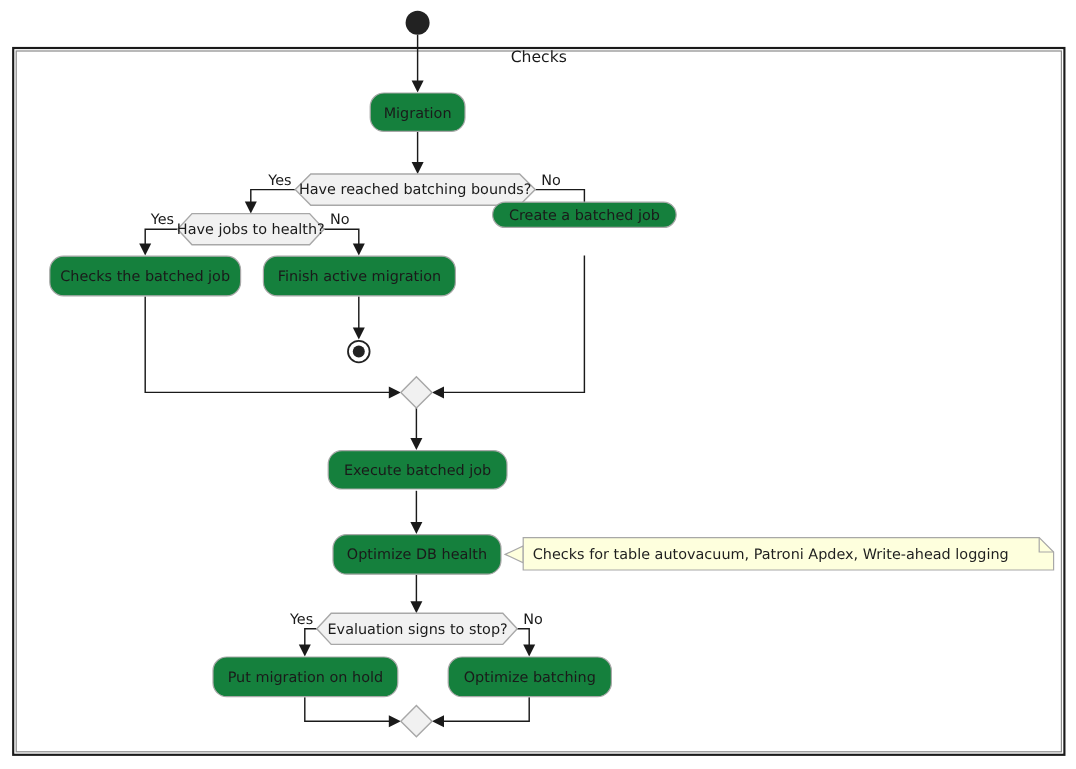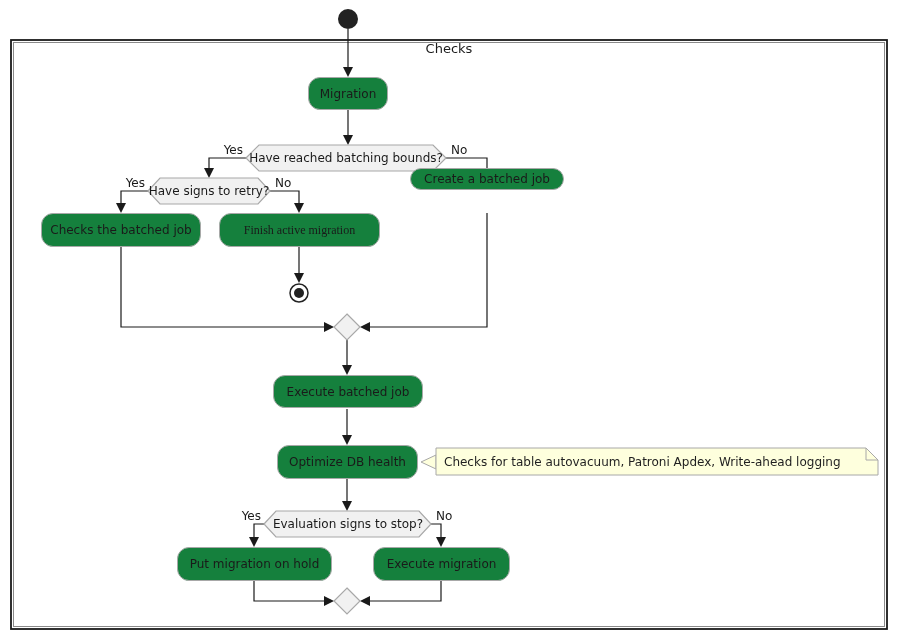--- a/index.html
+++ b/index.html
@@ -98,28 +98,28 @@
       <path d="M436,448 L866,448 L878,460 L878,475 L436,475 Z" fill="#FEFFDD" stroke="#A8A8A8" stroke-width="1"></path>
       <path d="M866,448 L866,460 L878,460" fill="none" stroke="#A8A8A8" stroke-width="1"></path>
     </g>
   </svg>
 
   <div class="frame-title">Checks</div>
 
   <div class="activity" style="left:308px;top:77px;width:80px;height:33px;">Migration</div>
   <div class="activity" style="left:410px;top:168px;width:154px;height:22px;">Create a batched job</div>
   <div class="activity" style="left:41px;top:213px;width:160px;height:34px;">Checks the batched job</div>
-  <div class="activity" style="left:219px;top:213px;width:161px;height:34px;font-family:Liberation Serif, serif;">Finish active migration</div>
+  <div class="activity" style="left:219px;top:213px;width:161px;height:34px;">Finish active migration</div>
   <div class="activity" style="left:273px;top:375px;width:150px;height:33px;">Execute batched job</div>
   <div class="activity" style="left:277px;top:445px;width:141px;height:34px;">Optimize DB health</div>
   <div class="activity" style="left:177px;top:547px;width:155px;height:34px;">Put migration on hold</div>
-  <div class="activity" style="left:373px;top:547px;width:137px;height:34px;">Execute migration</div>
+  <div class="activity" style="left:373px;top:547px;width:137px;height:34px;">Optimize batching</div>
 
   <div class="dlabel" style="left:250px;top:146px;width:192px;height:24px;">Have reached batching bounds?</div>
-  <div class="dlabel" style="left:149px;top:179px;width:120px;height:24px;">Have signs to retry?</div>
+  <div class="dlabel" style="left:149px;top:179px;width:120px;height:24px;">Have jobs to health?</div>
   <div class="dlabel" style="left:268px;top:512px;width:160px;height:24px;">Evaluation signs to stop?</div>
 
   <div class="branch r" style="left:213px;top:144px;width:30px;">Yes</div>
   <div class="branch" style="left:451px;top:144px;width:30px;">No</div>
   <div class="branch r" style="left:115px;top:177px;width:30px;">Yes</div>
   <div class="branch" style="left:275px;top:177px;width:30px;">No</div>
   <div class="branch r" style="left:231px;top:510px;width:30px;">Yes</div>
   <div class="branch" style="left:436px;top:510px;width:30px;">No</div>
 
   <div class="note-text">Checks for table autovacuum, Patroni Apdex, Write-ahead logging</div>

